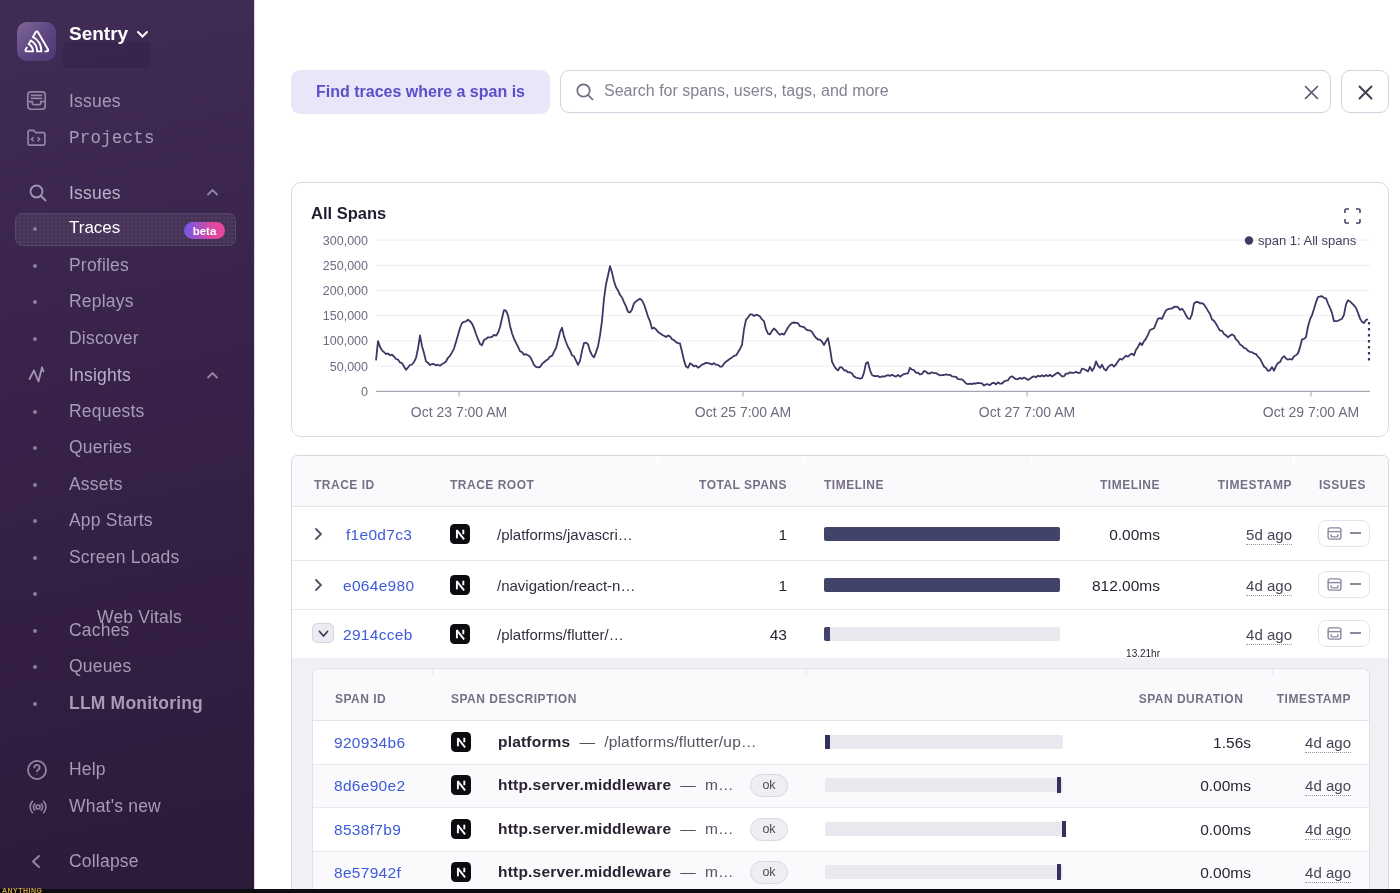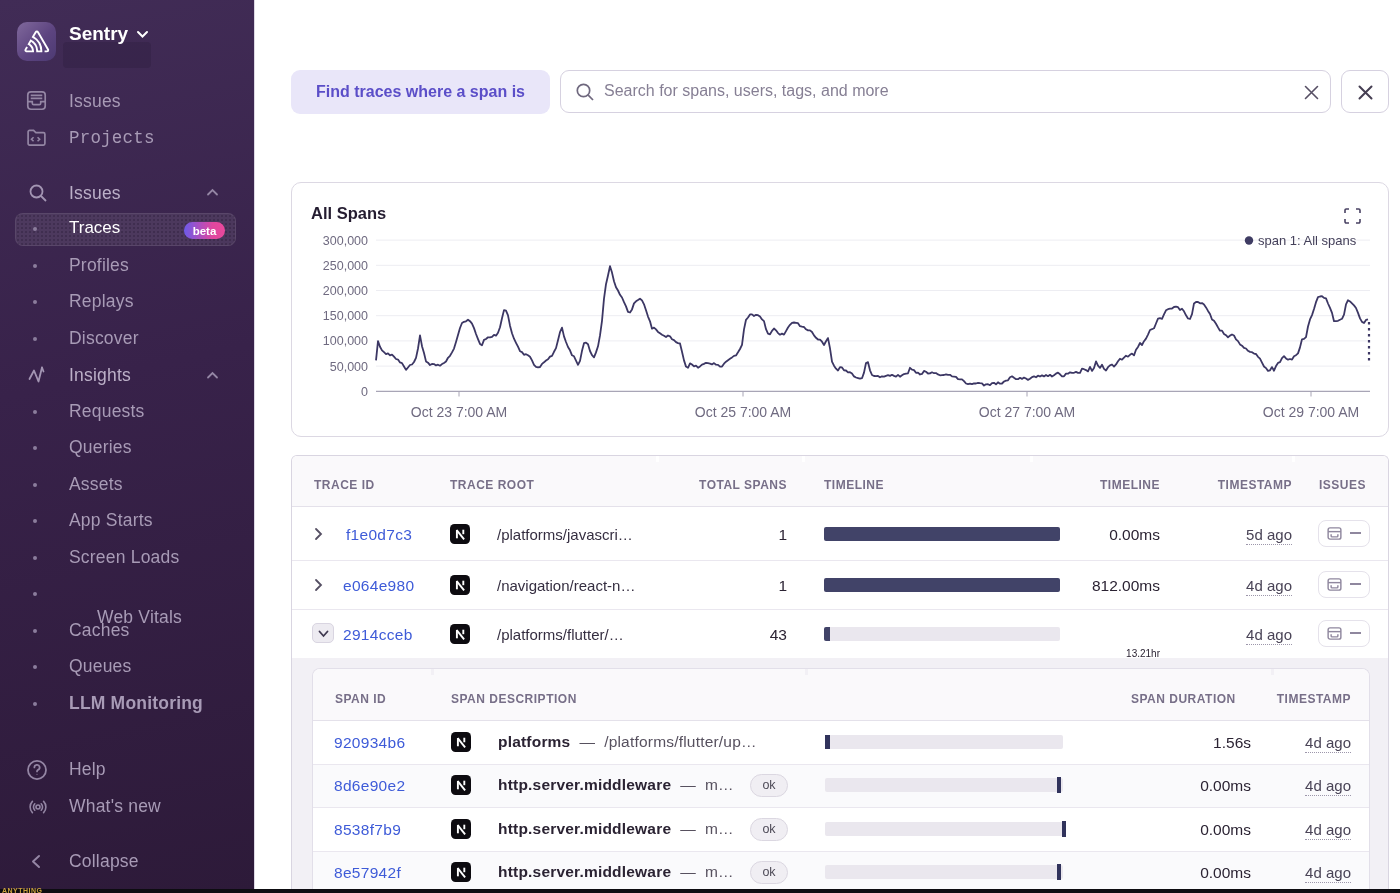--- a/index.html
+++ b/index.html
@@ -296,21 +296,21 @@
       </div>
 
       <div class="abs" style="left:0;top:202px;width:1098px;height:232px;background:#f2f0f5;"></div>
       <div id="subtable" class="abs" style="left:20px;top:212px;width:1058px;height:222px;background:#fff;border:1px solid #e2dfe9;border-bottom:none;border-radius:8px 8px 0 0;overflow:hidden;">
         <div class="abs" style="left:0;top:0;width:1058px;height:52px;background:#faf9fb;border-bottom:1px solid #e4e1ea;"></div>
           <div class="abs" style="left:118px;top:0;width:3px;height:6px;background:#f2f0f5;"></div>
           <div class="abs" style="left:492px;top:0;width:3px;height:6px;background:#f2f0f5;"></div>
           <div class="abs" style="left:958px;top:0;width:3px;height:6px;background:#f2f0f5;"></div>
         <div class="abs hdrtxt" style="left:22px;top:23px;">SPAN ID</div>
         <div class="abs hdrtxt" style="left:138px;top:23px;">SPAN DESCRIPTION</div>
-        <div class="abs hdrtxt" style="left:818px;top:23px;width:120px;text-align:left;">SPAN DURATION</div>
+        <div class="abs hdrtxt" style="left:818px;top:23px;width:120px;text-align:center;">SPAN DURATION</div>
         <div class="abs hdrtxt" style="left:938px;top:23px;width:100px;text-align:right;">TIMESTAMP</div>
         <div id="srows">
 
           <div class="abs" style="left:0;top:95px;width:1058px;height:1px;background:#eae7ef;"></div>
           <div class="abs link" style="left:21px;top:65px;">920934b6</div>
           <svg class="abs" style="left:138px;top:63px;" width="20" height="20" viewBox="0 0 20 20">
               <rect width="20" height="20" rx="4.5" fill="#0d0b10"></rect>
               <line x1="6.9" y1="5.9" x2="6.9" y2="14.3" stroke="#fff" stroke-width="1.9"></line>
               <line x1="6.7" y1="6.1" x2="14.1" y2="15.4" stroke="#fff" stroke-width="1.9"></line>
               <line x1="13.3" y1="5.7" x2="13.3" y2="10.2" stroke="#fff" stroke-width="1.9"></line>

